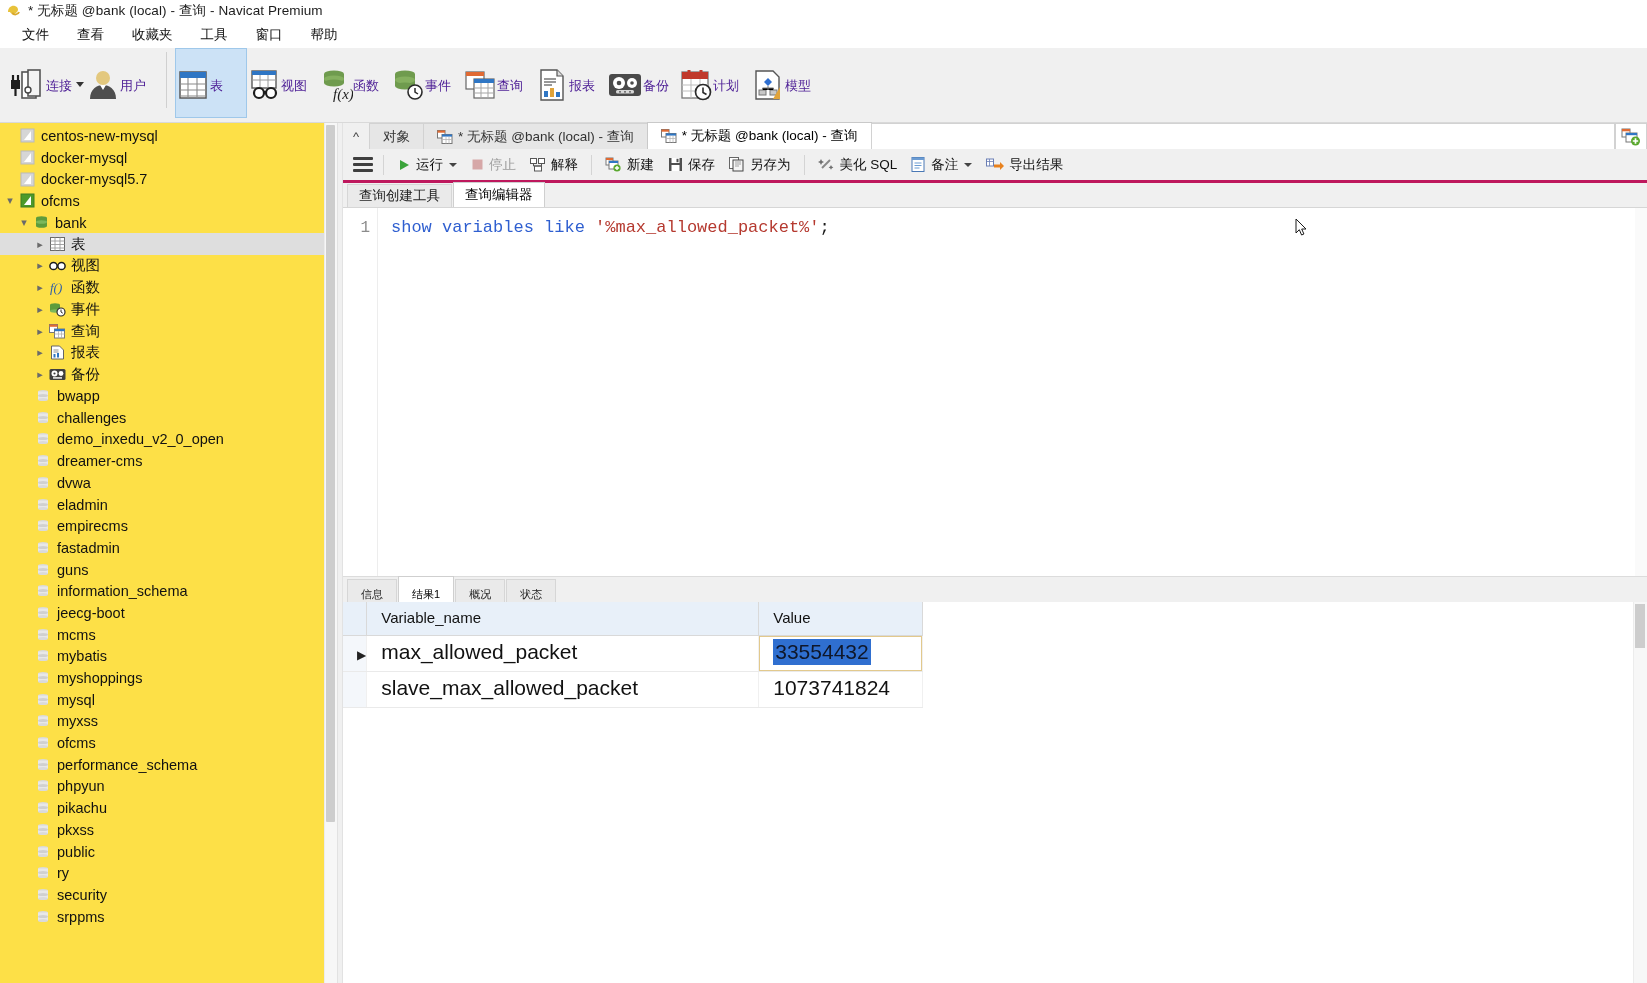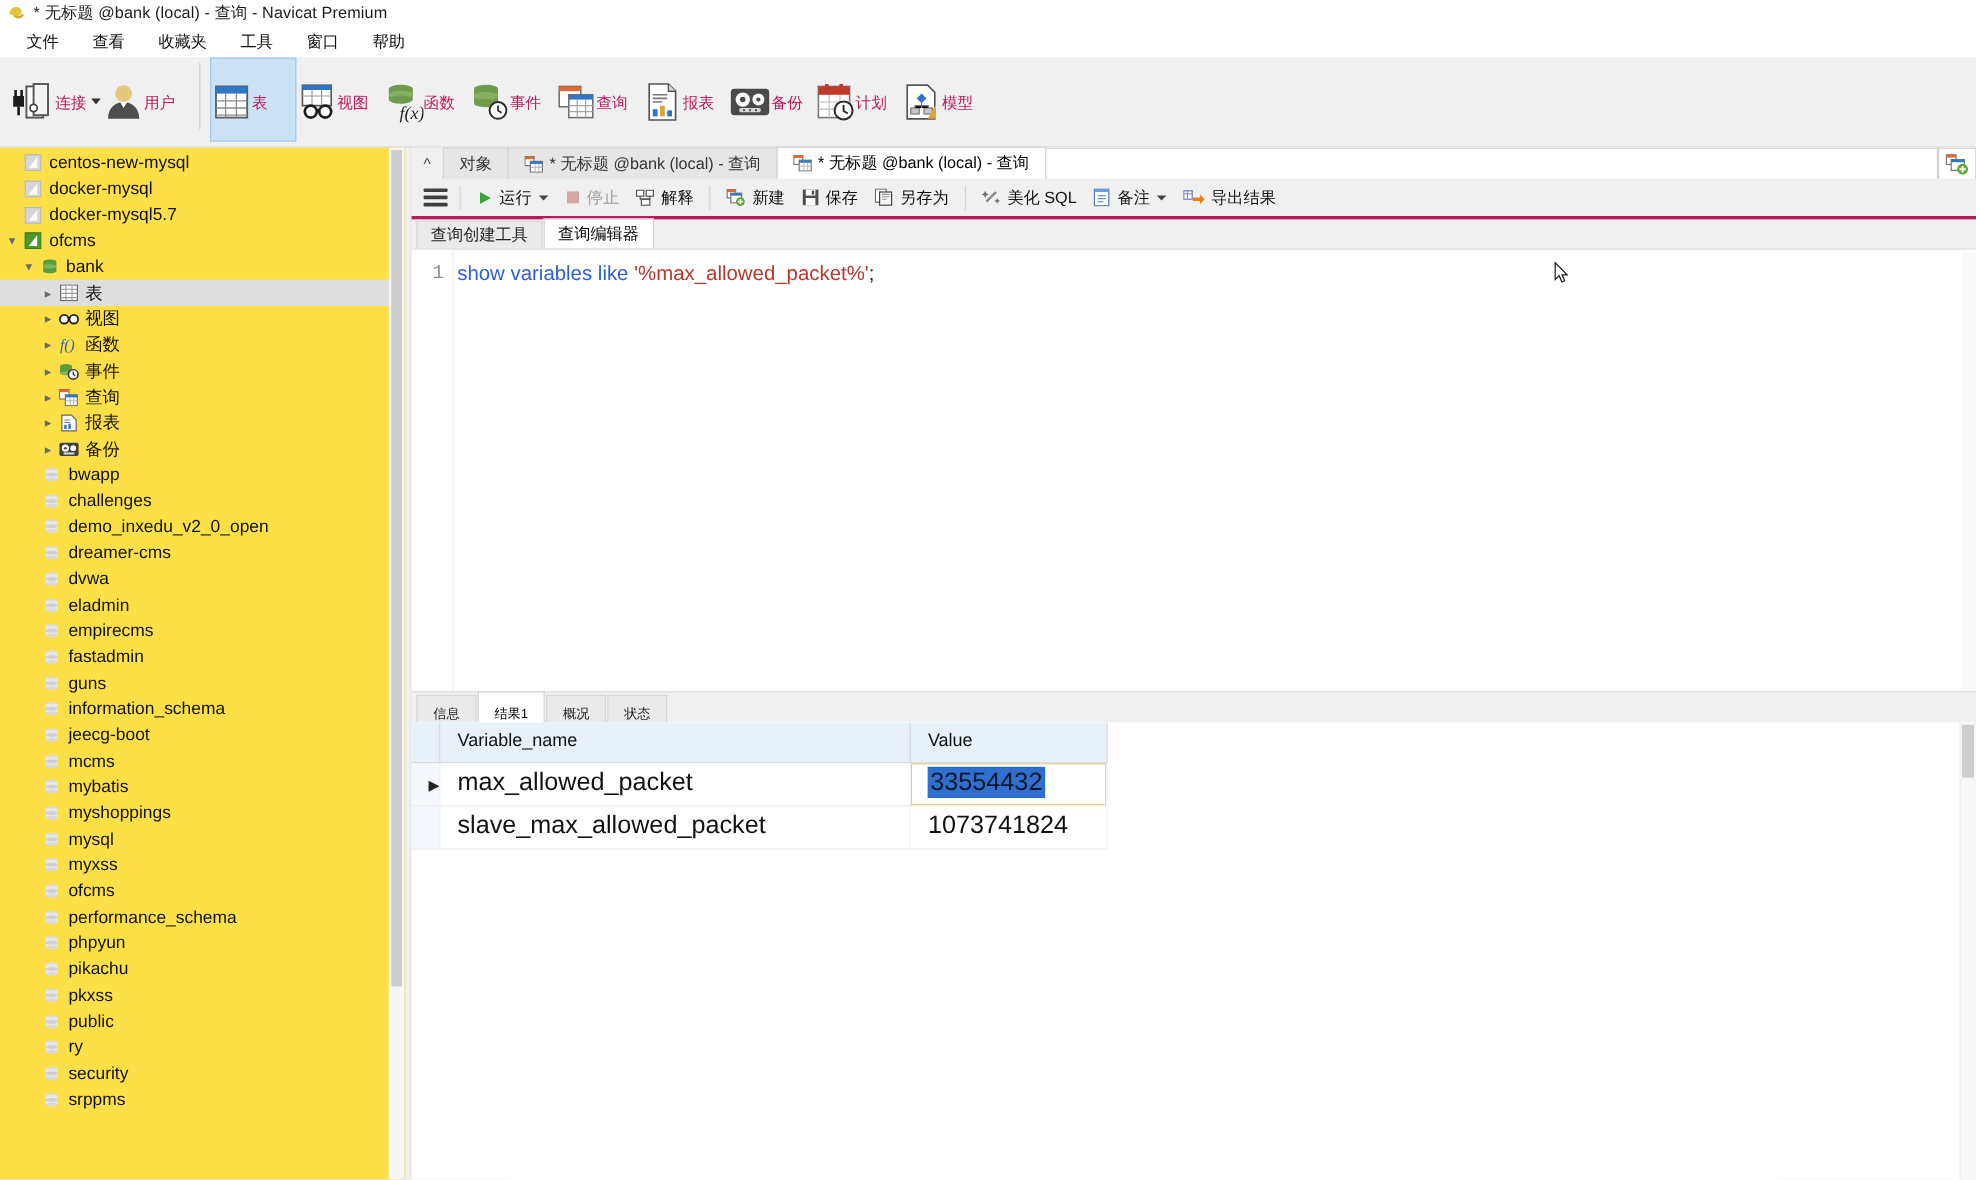--- a/index.html
+++ b/index.html
@@ -20,21 +20,21 @@
 
   
   .menubar{height:27px;background:#ffffff;display:flex;align-items:center;padding-left:8px;}
   .menubar .mi{font-size:13.5px;color:#101010;padding:2px 14px;cursor:default;white-space:nowrap;}
 
   
   .ribbon{height:74px;background:#f0f0f0;border-bottom:1px solid #d9d9d9;display:flex;align-items:flex-start;padding-left:8px;position:relative;}
   .rib-btn{width:72px;height:70px;display:flex;flex-direction:row;align-items:center;justify-content:flex-start;padding-top:4px;box-sizing:border-box;cursor:default;position:relative;}
   .rib-btn.active{background:#cce2f6;border:1px solid #9fc8ea;}
   .rib-btn .glyph{height:40px;display:flex;align-items:center;justify-content:center;}
-  .rib-btn .lbl{font-size:13px;color:#be185d;margin-top:2px;white-space:nowrap;}
+  .rib-btn .lbl{font-size:13px;color:#4c1d95;margin-top:2px;white-space:nowrap;}
   .rib-sep{width:1px;height:56px;background:#d0d0d0;margin:4px 8px 0 8px;}
   .rib-caret{position:absolute;right:2px;top:34px;width:0;height:0;border-left:4px solid transparent;border-right:4px solid transparent;border-top:5px solid #333;}
 
   
   .body-row{display:flex;height:calc(983px - 21px - 27px - 75px);}
   .sidebar{width:337px;background:#fde047;position:relative;overflow:hidden;flex:0 0 auto;}
   .sb-scroll{position:absolute;right:0;top:0;width:12px;height:100%;background:#f7f7f7;border-left:1px solid #ececec;}
   .sb-thumb{position:absolute;left:1px;top:2px;width:9px;height:697px;background:#cdcdcd;border-radius:1px;}
   .sb-list{padding-top:2px;}
   .tree-row{height:21.7px;display:flex;align-items:center;white-space:nowrap;padding-left:2px;cursor:default;font-size:14.5px;color:#111;}
@@ -72,21 +72,21 @@
 
   
   .subtabs{height:24px;background:#f0f0f0;display:flex;align-items:flex-end;padding-left:4px;}
   .stab{height:22px;display:flex;align-items:center;padding:0 11px;font-size:13.5px;background:#eaeaea;border:1px solid #d6d6d6;border-bottom:none;color:#222;cursor:default;margin-right:1px;}
   .stab.active{background:#ffffff;height:24px;border-color:#cfcfcf;color:#000;}
 
   
   .editor{flex:0 0 auto;height:368px;background:#ffffff;border-top:1px solid #d6d6d6;position:relative;overflow:hidden;}
   .gutter{position:absolute;left:0;top:0;width:34px;height:100%;background:#ffffff;border-right:1px solid #ededed;}
   .gutter .ln{text-align:right;padding-right:7px;font-family:"Liberation Mono","DejaVu Sans Mono",monospace;font-size:16px;color:#8c8c8c;line-height:26px;padding-top:7px;}
-  .code{position:absolute;left:38px;top:7px;font-family:Liberation Sans, sans-serif;font-size:17px;line-height:26px;white-space:pre;}
+  .code{position:absolute;left:48px;top:7px;font-family:Liberation Mono, monospace;font-size:17px;line-height:26px;white-space:pre;}
   .kw{color:#2f5fd0;}
   .str{color:#b5392f;}
   .pl{color:#1a1a1a;}
   .edit-scroll-v{position:absolute;right:0;top:0;width:12px;height:100%;background:#fafafa;}
 
   
   .resultwrap{flex:1 1 auto;background:#f0f0f0;display:flex;flex-direction:column;min-height:0;position:relative;}
   .rtabs{height:25px;display:flex;align-items:flex-end;padding-left:4px;background:#f0f0f0;border-top:1px solid #dcdcdc;}
   .rtab{height:22px;display:flex;align-items:flex-end;padding:0 13px;font-size:11px;background:#eaeaea;border:1px solid #d6d6d6;border-bottom:none;color:#222;cursor:default;margin-right:1px;}
   .rtab.active{background:#ffffff;height:25px;border-color:#cfcfcf;color:#000;}

